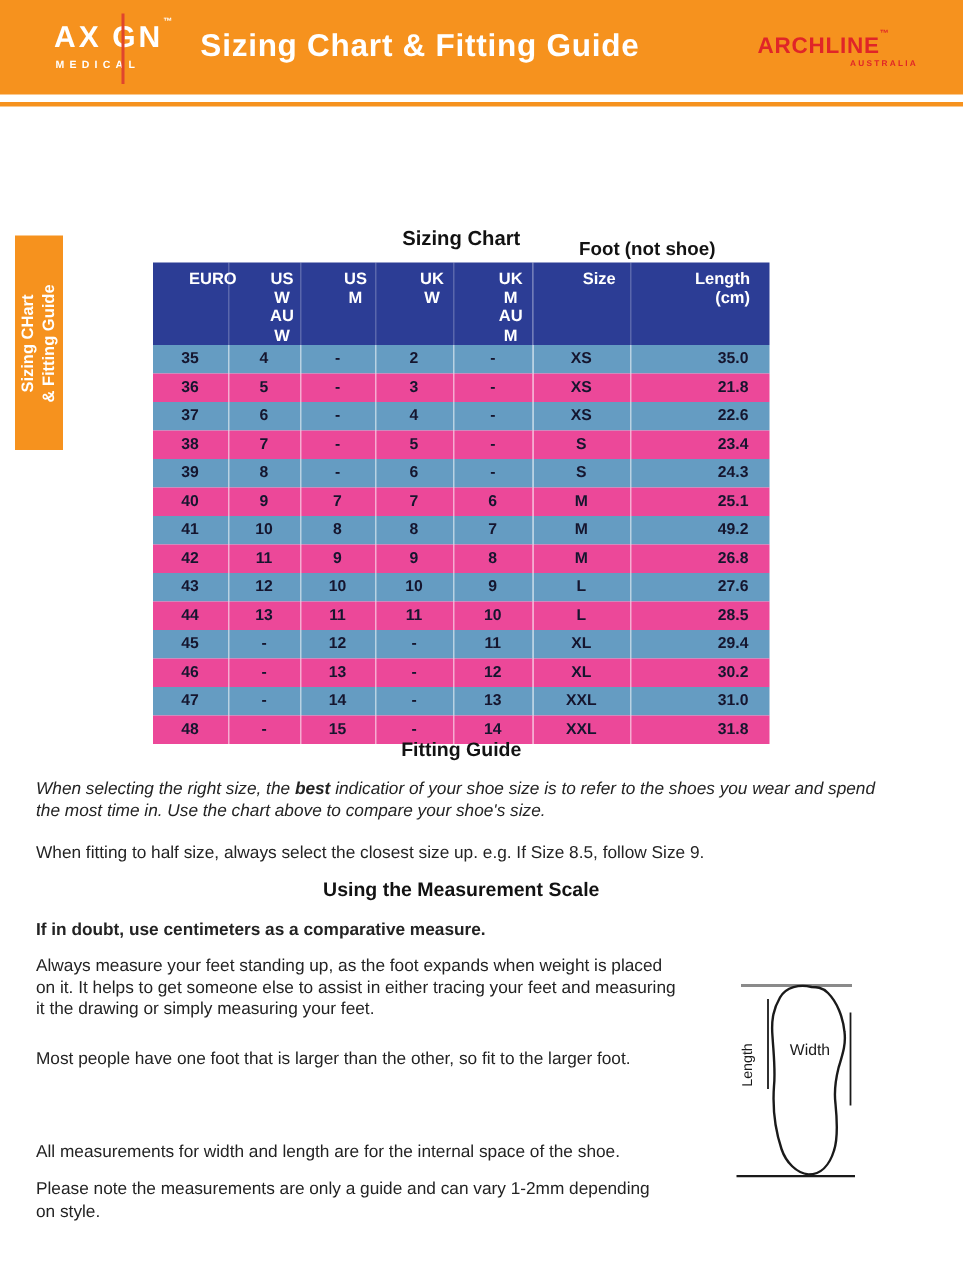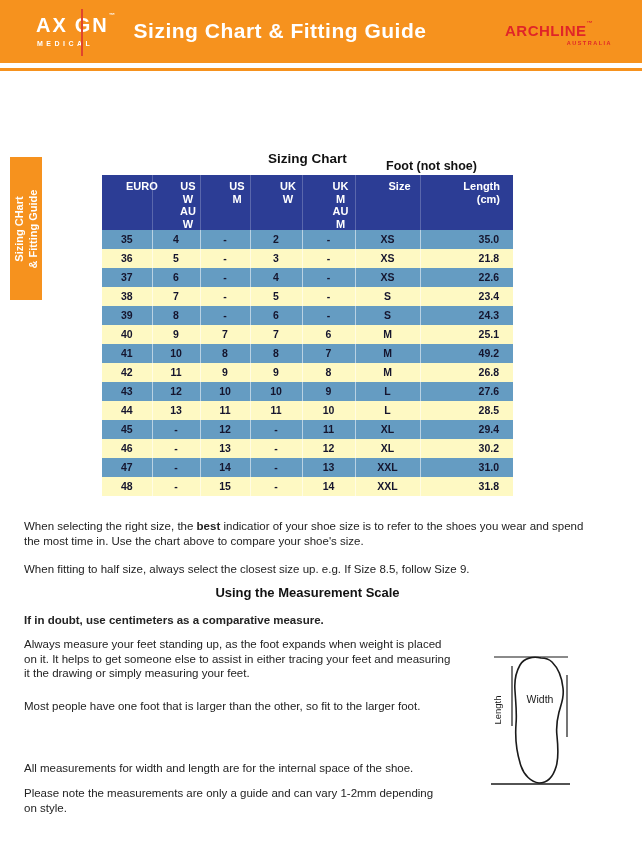--- a/index.html
+++ b/index.html
@@ -54,29 +54,29 @@
   table.sizing th + th{border-left:1px solid rgba(255,255,255,.22);}
   table.sizing th:last-child{text-align:right;padding-right:13px;}
   table.sizing th span{display:block;padding-left:24px;}
   table.sizing td{
     height:19px;line-height:19px;padding:0;text-align:center;
     font-size:10.5px;font-weight:bold;color:#15152e;
   }
   table.sizing td + td{border-left:1px solid rgba(255,255,255,.55);}
   table.sizing td:last-child{text-align:right;padding-right:14px;}
   table.sizing tr.row-a td{background:#659CC2;}
-  table.sizing tr.row-b td{background:#fef9c3;}
+  table.sizing tr.row-b td{background:#ec4899;}
   
   .sec-heading{position:absolute;left:102px;width:411px;text-align:center;
     font-size:13px;font-weight:bold;color:#121212;}
   .para{position:absolute;left:24px;width:600px;font-size:11.5px;line-height:14.5px;
     color:#232323;white-space:pre-line;}
   .para b{font-weight:bold;}
   #h-fitting{top:492px;}
-  #p-f1{top:519px;}
+  #p-f1{top:519px;font-style:italic;}
   #p-f2{top:562px;}
   #h-measure{top:585px;}
   #p-m1{top:613px;font-weight:bold;}
   #p-m2{top:637px;}
   #p-m3{top:699px;}
   #p-m4{top:761px;}
   #p-m5{top:786px;}
   
   .foot-diagram{position:absolute;left:486px;top:646px;}
 </style>
@@ -272,20 +272,21 @@
           <td>-</td>
           <td>15</td>
           <td>-</td>
           <td>14</td>
           <td>XXL</td>
           <td>31.8</td>
         </tr>
       </tbody>
   </table>
 
+  <div class="sec-heading" id="h-fitting">Fitting Guide</div>
   <div class="para" id="p-f1"><span>When selecting the right size, the </span><b>best</b><span> indicatior of your shoe size is to refer to the shoes you wear and spend
 the most time in. Use the chart above to compare your shoe's size.</span></div>
   <div class="para" id="p-f2">When fitting to half size, always select the closest size up. e.g. If Size 8.5, follow Size 9.</div>
 
   <div class="sec-heading" id="h-measure">Using the Measurement Scale</div>
   <div class="para" id="p-m1">If in doubt, use centimeters as a comparative measure.</div>
   <div class="para" id="p-m2">Always measure your feet standing up, as the foot expands when weight is placed
 on it. It helps to get someone else to assist in either tracing your feet and measuring
 it the drawing or simply measuring your feet.</div>
   <div class="para" id="p-m3">Most people have one foot that is larger than the other, so fit to the larger foot.</div>

